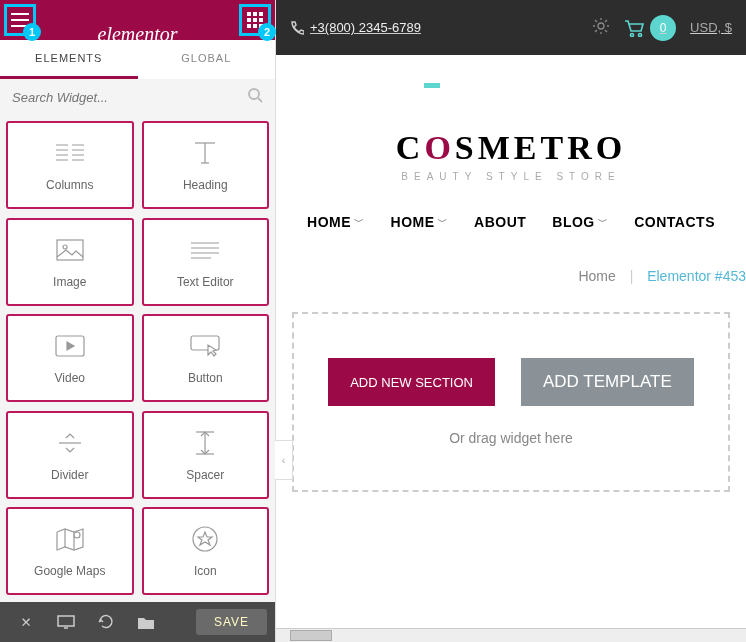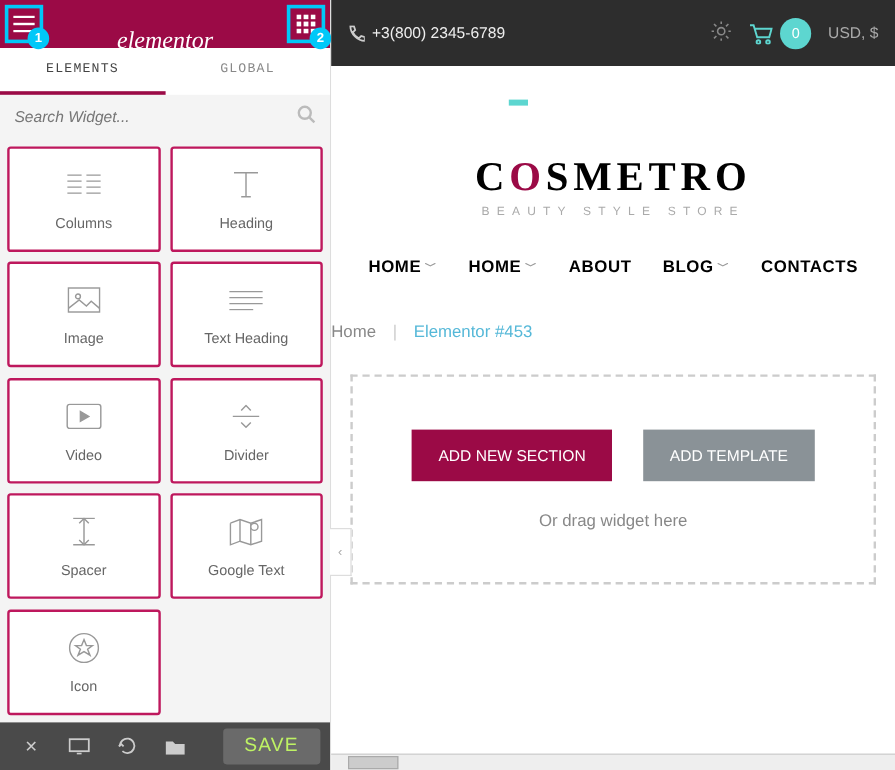--- a/index.html
+++ b/index.html
@@ -9,63 +9,63 @@
 
 
 .panel { width: 276px; background: #f4f4f4; display: flex; flex-direction: column; border-right: 1px solid #ddd; }
 .panel-header { background: #9B0A46; height: 40px; display: flex; align-items: center; justify-content: space-between; padding: 0 4px; position: relative; }
 .header-btn { width: 32px; height: 32px; display: flex; align-items: center; justify-content: center; border: 3px solid #00C8F8; background: transparent; cursor: pointer; position: relative; }
 .header-btn svg { fill: #fff; }
 .marker { position: absolute; bottom: -8px; right: -8px; width: 18px; height: 18px; border-radius: 50%; background: #00C8F8; color: #fff; font-size: 11px; font-weight: bold; display: flex; align-items: center; justify-content: center; }
 .brand { color: #fff; font-family: cursive; font-size: 20px; font-style: italic; margin-top: 28px; }
 
 .tabs { display: flex; background: #fff; }
-.tab { flex: 1; text-align: center; padding: 12px 0; font-size: 11px; letter-spacing: 1px; color: #888; cursor: pointer; font-family: Liberation Mono, monospace; }
+.tab { flex: 1; text-align: center; padding: 12px 0; font-size: 11px; letter-spacing: 1px; color: #888; cursor: pointer; }
 .tab.active { color: #444; border-bottom: 3px solid #9B0A46; }
 
 .search { display: flex; align-items: center; padding: 8px 12px; }
 .search input { flex: 1; border: none; background: transparent; font-style: italic; color: #4c1d95; font-size: 13px; outline: none; }
 .search-icon { color: #bbb; }
 
 .widgets { flex: 1; overflow-y: auto; padding: 6px; display: grid; grid-template-columns: 1fr 1fr; gap: 8px; }
 .widget { background: #fff; border: 2px solid #be185d; border-radius: 3px; height: 88px; display: flex; flex-direction: column; align-items: center; justify-content: center; gap: 10px; cursor: grab; }
 .widget-icon { color: #888; font-size: 26px; height: 30px; display: flex; align-items: center; }
 .widget-label { font-size: 12px; color: #666; }
 
 .panel-footer { background: #4a4a4a; height: 40px; display: flex; align-items: center; padding: 0 8px; gap: 4px; }
 .footer-btn { width: 36px; height: 28px; background: transparent; border: none; color: #ccc; display: flex; align-items: center; justify-content: center; cursor: pointer; }
-.save-btn { margin-left: auto; background: #6a6a6a; color: #bef264; padding: 6px 18px; border: none; border-radius: 3px; font-size: 16px; letter-spacing: 1px; }
+.save-btn { margin-left: auto; background: #6a6a6a; color: #fef9c3; padding: 6px 18px; border: none; border-radius: 3px; font-size: 12px; letter-spacing: 1px; }
 
 
 .preview { flex: 1; background: #fff; display: flex; flex-direction: column; position: relative; }
-.topbar { background: #2d2d2d; height: 55px; display: flex; align-items: center; padding: 16px 14px; gap: 14px; color: #ccc; font-size: 13px; }
+.topbar { background: #2d2d2d; height: 55px; display: flex; align-items: center; padding: 16px 14px; gap: 14px; color: #ccc; font-size: 13px; text-decoration: underline; }
 .phone { display: flex; align-items: center; gap: 6px; color: #eee; }
 .topbar-right { margin-left: auto; display: flex; align-items: center; gap: 14px; }
 .cart { display: flex; align-items: center; gap: 6px; }
 .cart-badge { width: 26px; height: 26px; border-radius: 50%; background: #5DD6D0; color: #fff; display: flex; align-items: center; justify-content: center; font-size: 12px; }
 .currency { color: #aaa; font-size: 13px; }
 
 .site-header { text-align: center; padding: 28px 0 14px; }
 .logo-accent { width: 16px; height: 5px; background: #5DD6D0; margin: 0 auto 2px; margin-left: 148px; }
 .logo-text { font-family: 'Brush Script MT', cursive; font-size: 34px; letter-spacing: 4px; font-weight: bold; margin-top: 41px; }
 .logo-text .o { color: #9B0A46; }
 .tagline { font-size: 10px; letter-spacing: 6px; color: #aaa; margin-top: 4px; }
 
 .nav { display: flex; justify-content: center; gap: 26px; padding: 18px 0 28px; font-weight: bold; font-size: 14px; letter-spacing: 0.5px; }
 .nav-item { cursor: pointer; display: flex; align-items: center; gap: 3px; }
 .chev { font-size: 10px; color: #999; }
 
-.breadcrumb { text-align: left; padding: 10px 0 28px; font-size: 14px; color: #888; }
+.breadcrumb { text-align: right; padding: 10px 0 28px; font-size: 14px; color: #888; }
 .breadcrumb .sep { color: #ccc; margin: 0 10px; }
 .breadcrumb .current { color: #55B8D8; }
 
 .canvas { margin: 0 16px 16px; border: 2px dashed #ccc; padding: 44px 20px; text-align: center; }
 .canvas-btns { display: flex; justify-content: center; gap: 26px; margin-bottom: 24px; }
 .btn-primary { background: #9B0A46; color: #fff; border: none; padding: 14px 22px; font-size: 13px; font-weight: 500; cursor: pointer; }
-.btn-secondary { background: #8a9297; color: #fff; border: none; padding: 14px 22px; font-size: 13px; font-weight: 500; cursor: pointer; }
+.btn-secondary { background: #8a9297; color: #fff; border: none; padding: 14px 22px; font-size: 17px; font-weight: 500; cursor: pointer; }
 .drag-hint { color: #888; font-size: 14px; }
 
 .collapse-handle { position: absolute; left: -1px; top: 440px; width: 18px; height: 40px; background: #fff; border: 1px solid #ddd; border-left: none; display: flex; align-items: center; justify-content: center; color: #aaa; font-size: 11px; cursor: pointer; }
 
 .hscroll { position:absolute; bottom:0; left:0; right:0; height:14px; background:#eee; border-top:1px solid #ccc; }
 .hscroll::before { content:''; position:absolute; left:14px; width:40px; top:1px; bottom:1px; background:#ccc; border:1px solid #aaa; }
 </style>
 </head>
 <body>
 
@@ -151,30 +151,39 @@
       </div>
       <div class="widget">
         <span class="widget-icon">
             <svg width="28" height="18" fill="none" stroke="#999">
               <line x1="0" y1="2" x2="28" y2="2"></line>
               <line x1="0" y1="7" x2="28" y2="7"></line>
               <line x1="0" y1="12" x2="28" y2="12"></line>
               <line x1="0" y1="17" x2="20" y2="17"></line>
             </svg>
           </span>
-        <span class="widget-label">Text Heading</span>
+        <span class="widget-label">Text Editor</span>
       </div>
       <div class="widget">
         <span class="widget-icon">
             <svg width="30" height="22" fill="none" stroke="#999" stroke-width="1.2">
               <rect x="1" y="1" width="28" height="20" rx="2"></rect>
               <polygon points="12,7 12,15 19,11" fill="#999"></polygon>
             </svg>
           </span>
         <span class="widget-label">Video</span>
+      </div>
+      <div class="widget">
+        <span class="widget-icon">
+            <svg width="30" height="22" fill="none" stroke="#999" stroke-width="1.2">
+              <rect x="1" y="1" width="28" height="14" rx="2"></rect>
+              <path d="M18 10 L18 20 L21 17 L24 21 L26 19 L23 16 L26 15 Z" fill="#fff"></path>
+            </svg>
+          </span>
+        <span class="widget-label">Button</span>
       </div>
       <div class="widget">
         <span class="widget-icon">
             <svg width="26" height="20" fill="none" stroke="#999" stroke-width="1.2">
               <polyline points="9,5 13,1 17,5"></polyline>
               <line x1="2" y1="10" x2="24" y2="10"></line>
               <polyline points="9,15 13,19 17,15"></polyline>
             </svg>
           </span>
         <span class="widget-label">Divider</span>
@@ -193,21 +202,21 @@
       </div>
       <div class="widget">
         <span class="widget-icon">
             <svg width="28" height="24" fill="none" stroke="#999" stroke-width="1.2">
               <polyline points="1,5 9,2 18,5 27,2 27,20 18,23 9,20 1,23 1,5"></polyline>
               <line x1="9" y1="2" x2="9" y2="20"></line>
               <line x1="18" y1="5" x2="18" y2="23"></line>
               <circle cx="21" cy="8" r="3" fill="#fff"></circle>
             </svg>
           </span>
-        <span class="widget-label">Google Text</span>
+        <span class="widget-label">Google Maps</span>
       </div>
       <div class="widget">
         <span class="widget-icon">
             <svg width="26" height="26" fill="none" stroke="#999" stroke-width="1.2">
               <circle cx="13" cy="13" r="12"></circle>
               <polygon points="13,6 15,11 20,11 16,14 18,19 13,16 8,19 10,14 6,11 11,11"></polygon>
             </svg>
           </span>
         <span class="widget-label">Icon</span>
       </div>

